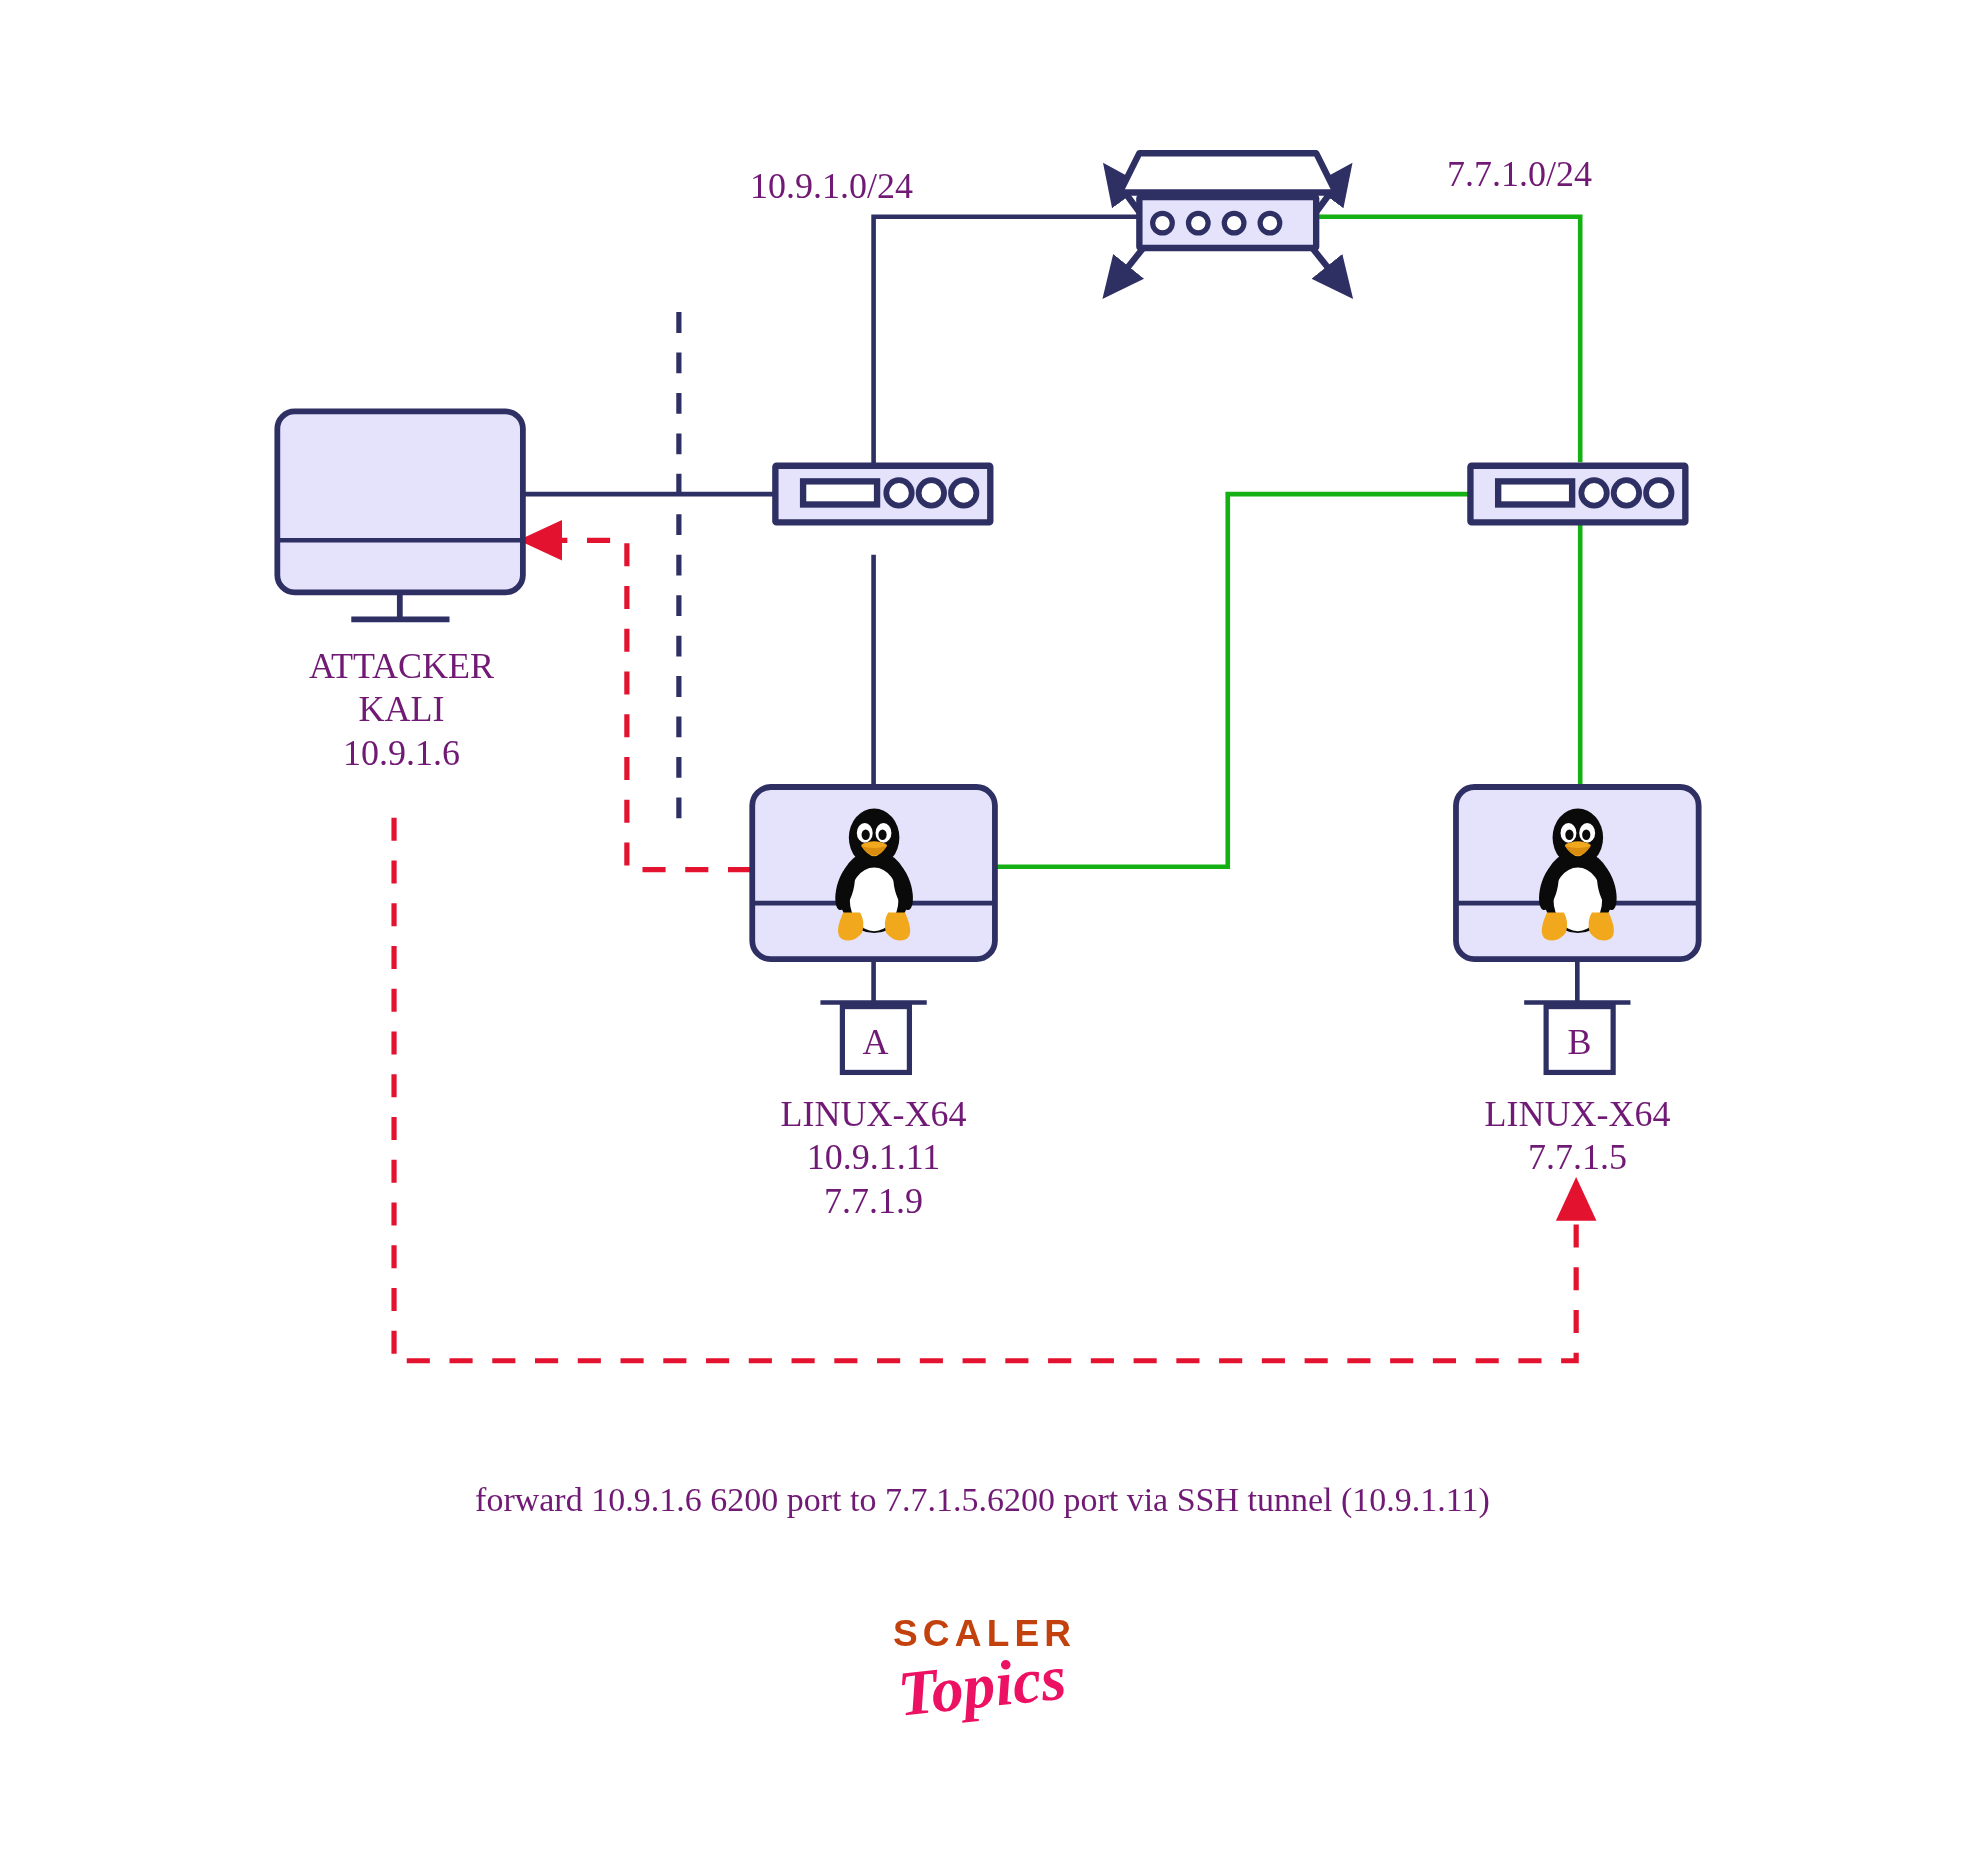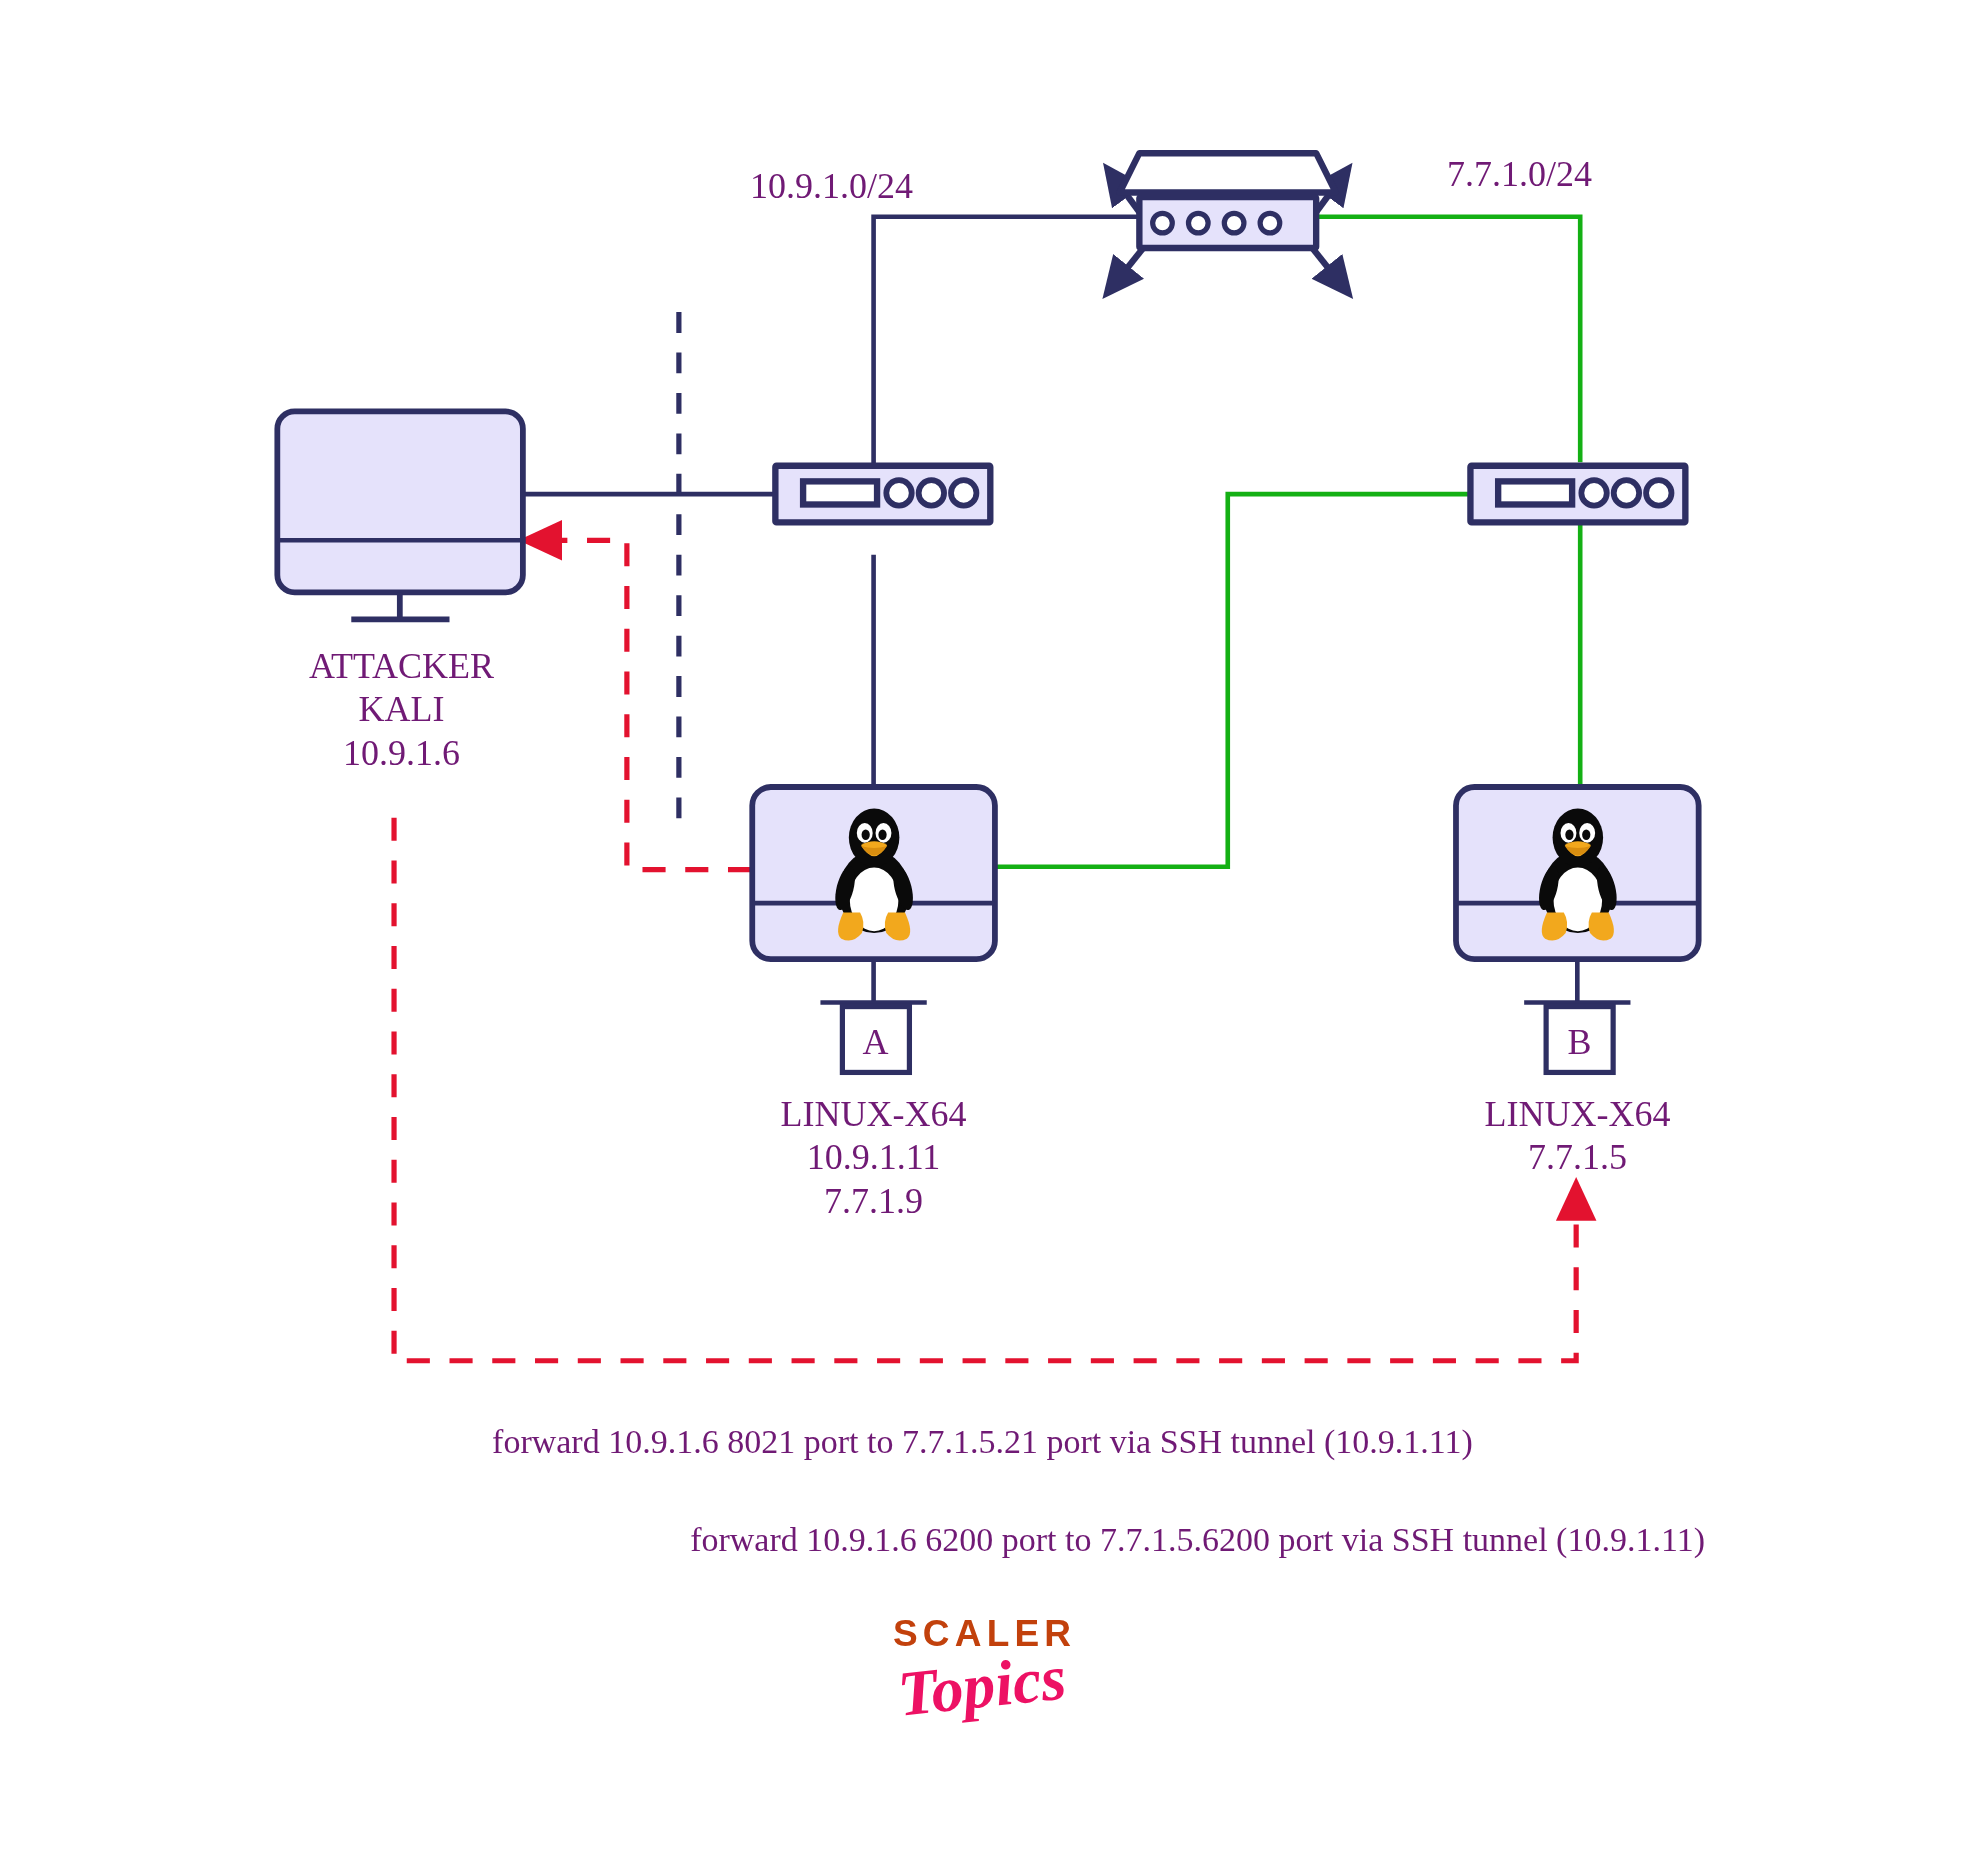--- a/index.html
+++ b/index.html
@@ -235,22 +235,21 @@
 
   <div class="diagram-label lbl-tag" style="left:842px; top:1019px; width:67px;">A</div>
   <div class="diagram-label lbl-node" style="left:735px; top:1091px; width:277px;">LINUX-X64</div>
   <div class="diagram-label lbl-node" style="left:735px; top:1134px; width:277px;">10.9.1.11</div>
   <div class="diagram-label lbl-node" style="left:735px; top:1178px; width:277px;">7.7.1.9</div>
 
   <div class="diagram-label lbl-tag" style="left:1546px; top:1019px; width:67px;">B</div>
   <div class="diagram-label lbl-node" style="left:1439px; top:1091px; width:277px;">LINUX-X64</div>
   <div class="diagram-label lbl-node" style="left:1439px; top:1134px; width:277px;">7.7.1.5</div>
 
-  <div class="diagram-label lbl-caption" style="left:260px; top:1420px; width:1445px;">forward 10.9.1.6 8021 port to 7.7.1.5.21 port via SSH tunnel (10.9.1.11)</div>
-  <div class="diagram-label lbl-caption" style="left:260px; top:1518px; width:1445px;text-align:right;">forward 10.9.1.6 6200 port to 7.7.1.5.6200 port via SSH tunnel (10.9.1.11)</div>
+  <div class="diagram-label lbl-caption" style="left:260px; top:1478px; width:1445px;">forward 10.9.1.6 6200 port to 7.7.1.5.6200 port via SSH tunnel (10.9.1.11)</div>
 
   <div id="brand-logo">
     <span id="brand-scaler">SCALER</span>
     <span id="brand-topics">Topics</span>
   </div>
 
 </div>
 
 
 </body></html>

